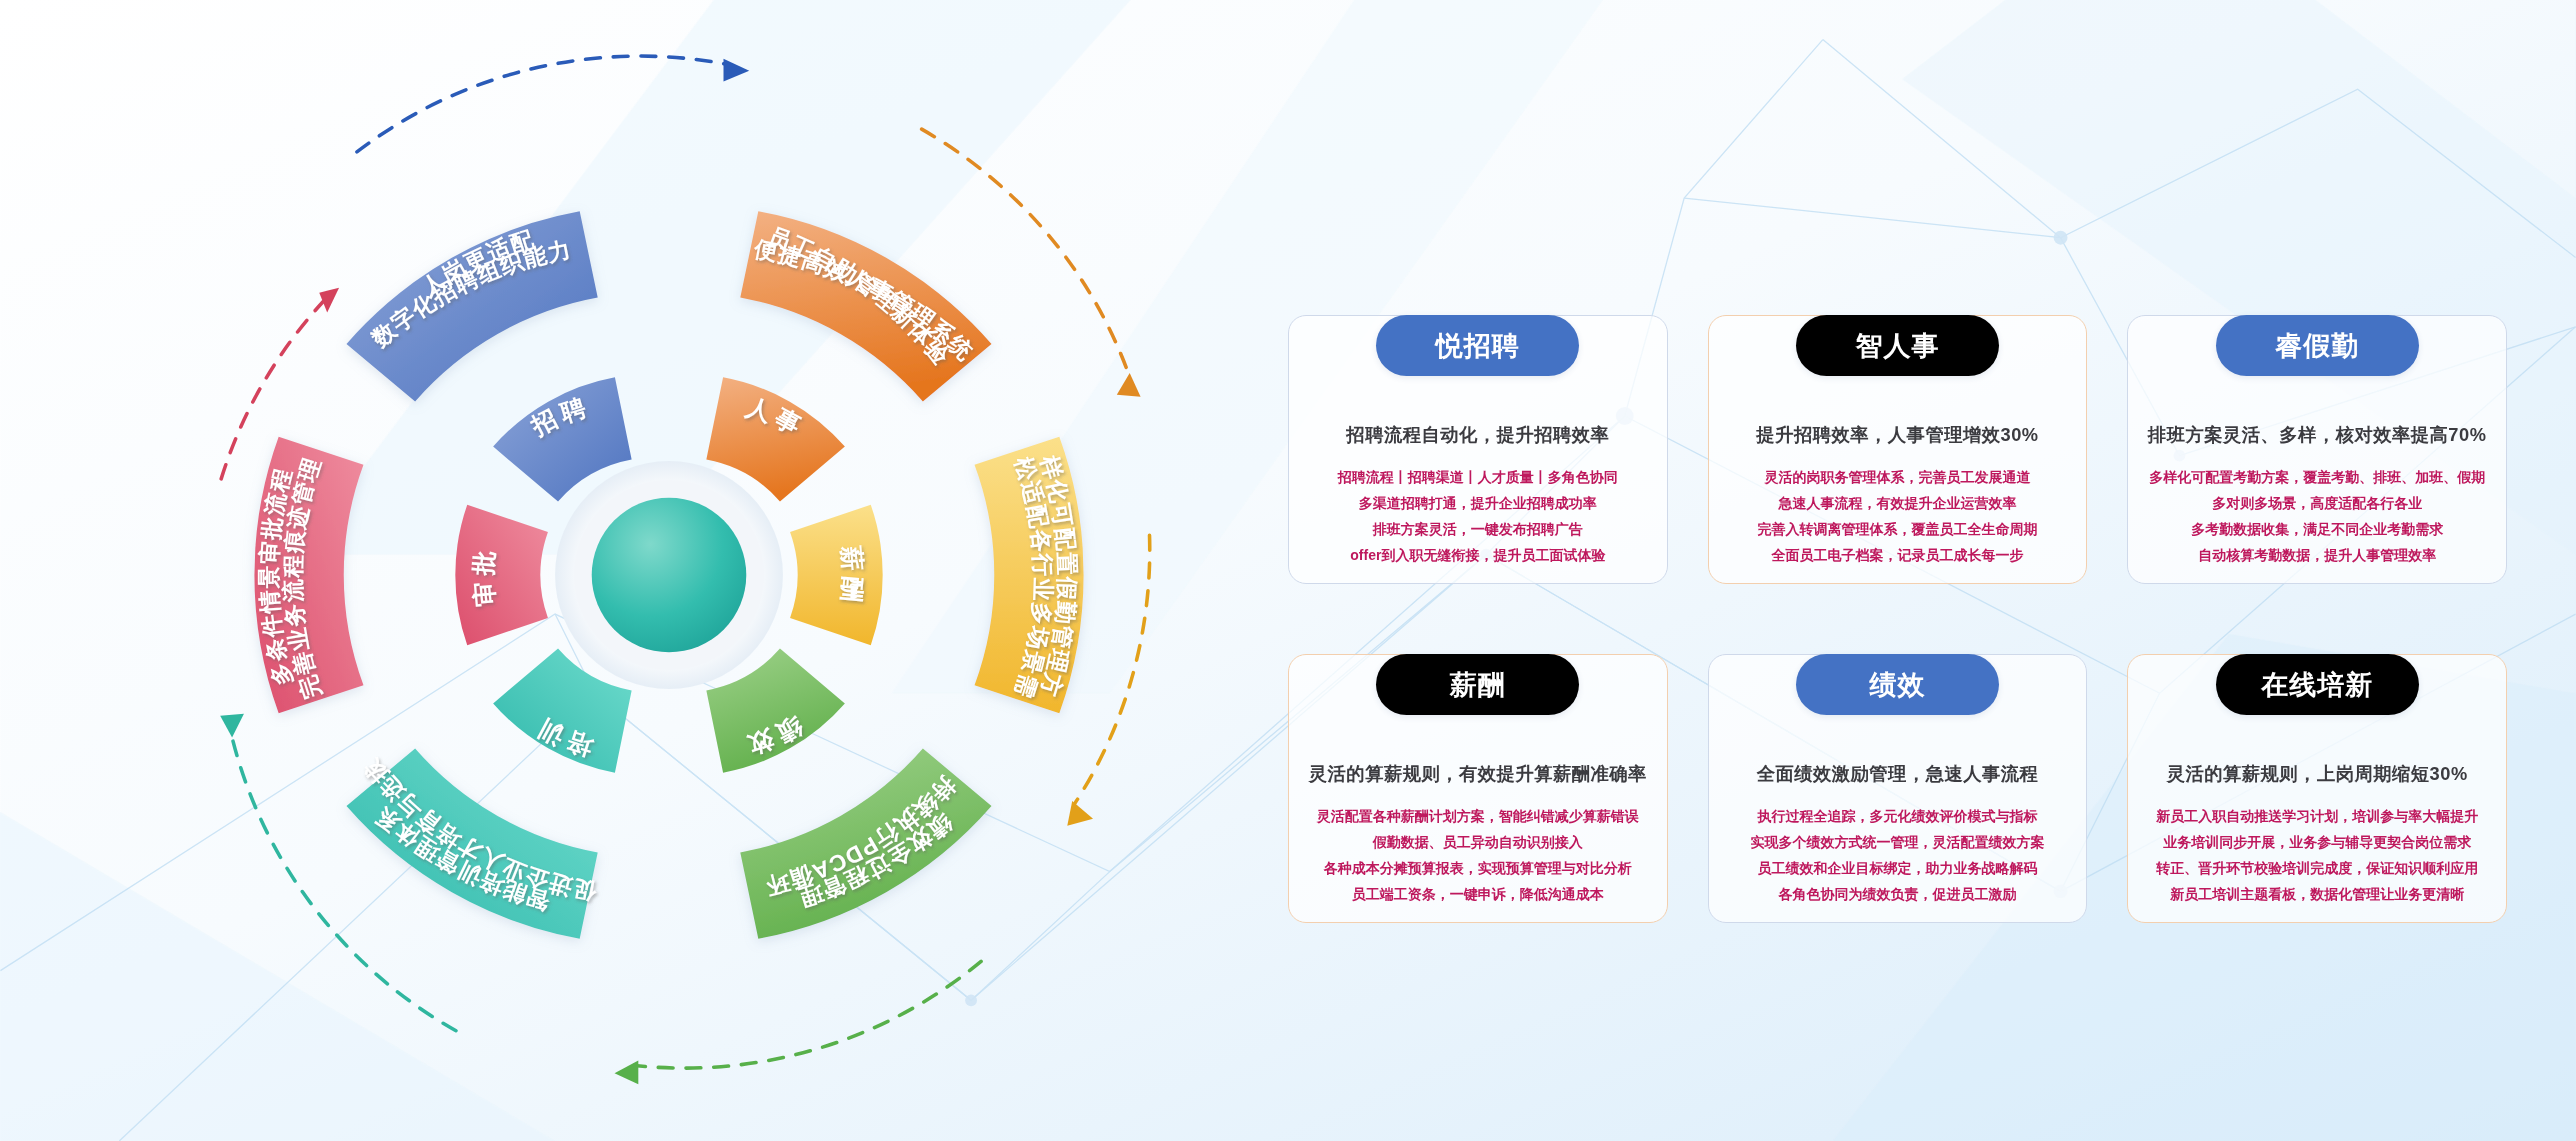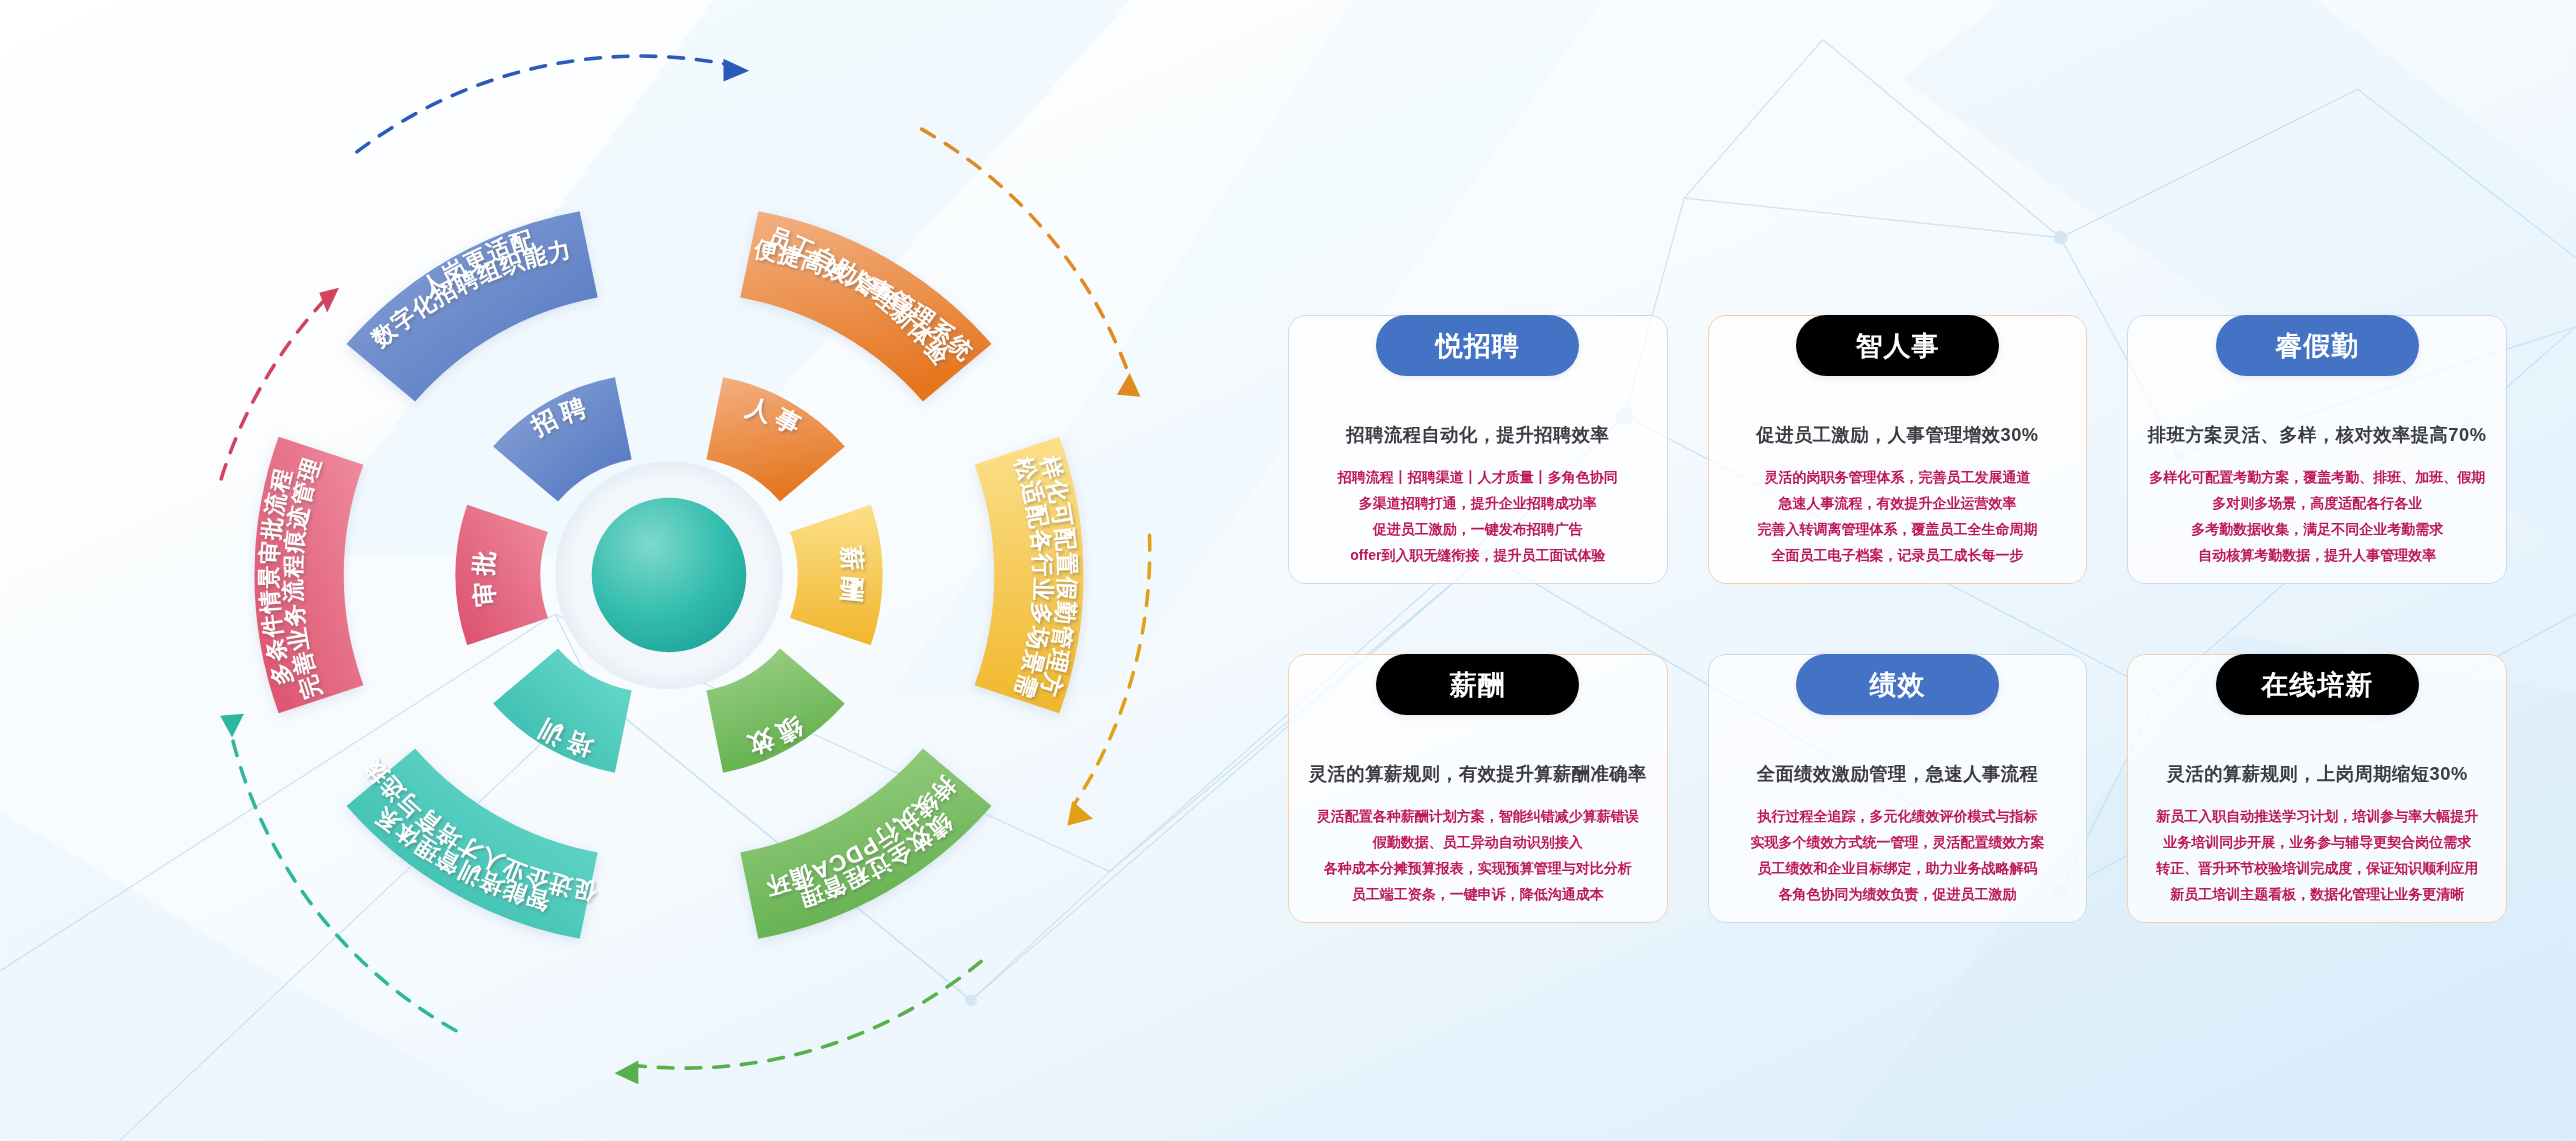--- a/index.html
+++ b/index.html
@@ -315,32 +315,32 @@
 
   <div class="card accent-blue">
     <div class="card-body"></div>
     <div class="card-pill">
       <span>悦招聘</span>
     </div>
     <div class="card-content">
       <div class="card-headline">招聘流程自动化，提升招聘效率</div>
       <div class="card-line">招聘流程丨招聘渠道丨人才质量丨多角色协同</div>
       <div class="card-line">多渠道招聘打通，提升企业招聘成功率</div>
-      <div class="card-line">促进员工激励，一键发布招聘广告</div>
+      <div class="card-line">排班方案灵活，一键发布招聘广告</div>
       <div class="card-line">offer到入职无缝衔接，提升员工面试体验</div>
     </div>
   </div>
 
   <div class="card accent-orange">
     <div class="card-body"></div>
     <div class="card-pill">
       <span>智人事</span>
     </div>
     <div class="card-content">
-      <div class="card-headline">促进员工激励，人事管理增效30%</div>
+      <div class="card-headline">提升招聘效率，人事管理增效30%</div>
       <div class="card-line">灵活的岗职务管理体系，完善员工发展通道</div>
       <div class="card-line">急速人事流程，有效提升企业运营效率</div>
       <div class="card-line">完善入转调离管理体系，覆盖员工全生命周期</div>
       <div class="card-line">全面员工电子档案，记录员工成长每一步</div>
     </div>
   </div>
 
   <div class="card accent-blue">
     <div class="card-body"></div>
     <div class="card-pill">

